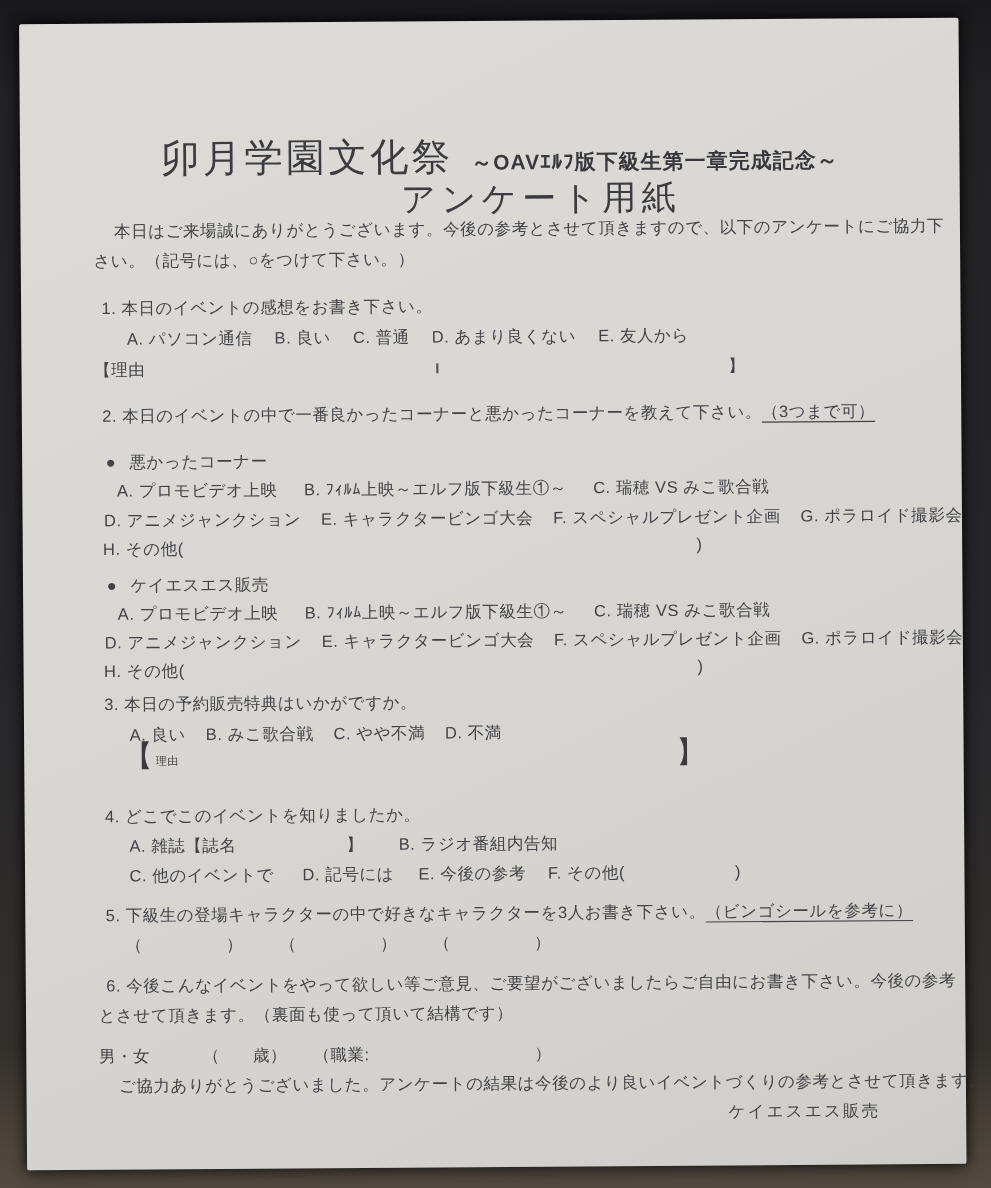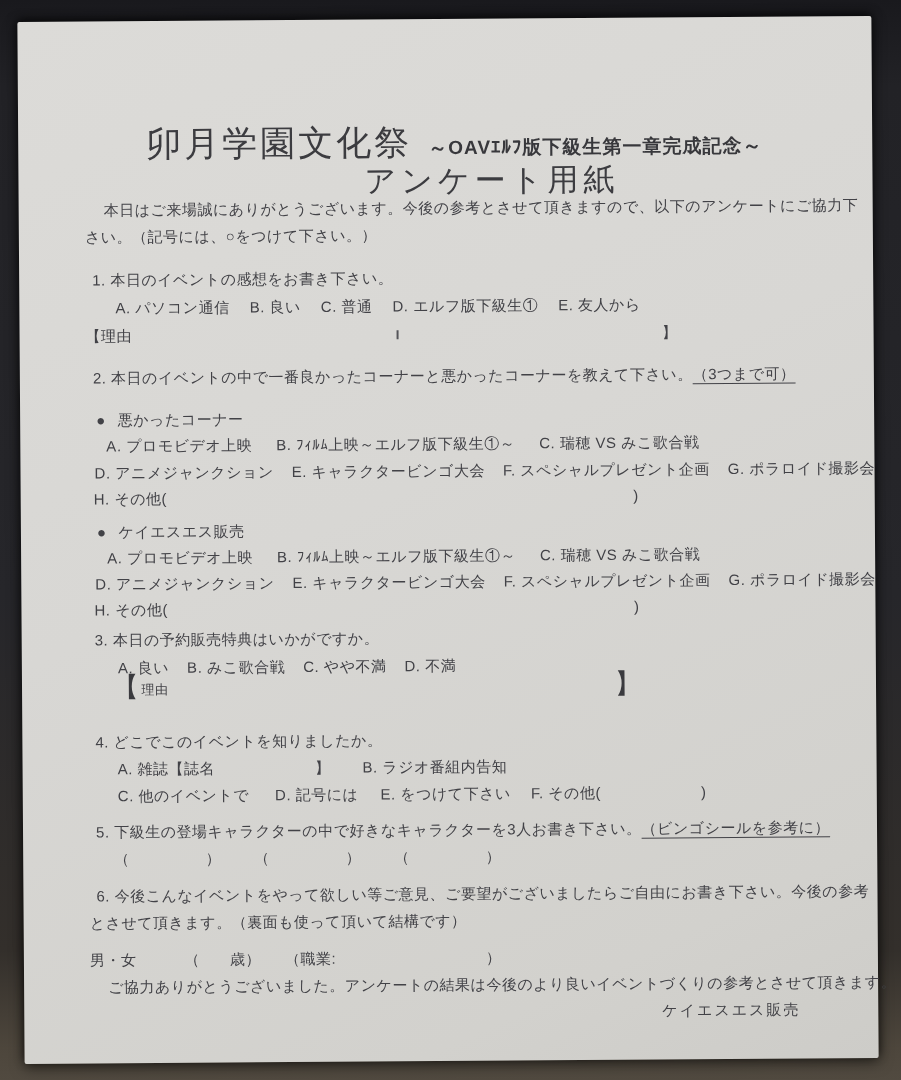--- a/index.html
+++ b/index.html
@@ -26,21 +26,21 @@
   .g18 { gap: 18px; } .g20 { gap: 20px; } .g24 { gap: 24px; }
   .title-row { display: flex; align-items: flex-end; }
   .main-title { font-size: 35px; letter-spacing: 3px; color: #3c3c40; }
   .sub-title  { font-size: 19px; font-weight: bold; letter-spacing: 1px; margin-left: 16px; padding-bottom: 5px; color: #38383c; }
   .form-title { font-size: 31px; letter-spacing: 5px; color: #3c3c40; }
   .between { display: flex; justify-content: space-between; }
   .tick { display: inline-block; width: 2px; height: 9px; background: #55555a; align-self: center; }
   .underlined { text-decoration: underline; text-underline-offset: 4px; }
   .big-bracket { font-size: 27px; line-height: 27px; color: #3a3a3e; }
   .reason-big { display: flex; align-items: flex-end; }
-  .reason-big .small-label { font-size: 13px; padding-bottom: 2px; margin-left: 2px; }
+  .reason-big .small-label { font-size: 10px; padding-bottom: 2px; margin-left: 2px; }
   .bullet { display: inline-block; margin-right: 12px; }
   .sp { display: inline-block; }
 </style>
 </head>
 <body>
 
 <div id="stage">
   <div id="paper">
 
     <div class="line title-row" style="top:100px; left:128px;">
@@ -50,21 +50,21 @@
     <div class="line form-title" style="top:141px; left:346px;">アンケート用紙</div>
 
     <div class="line" style="top:180px; left:85px;">本日はご来場誠にありがとうございます。今後の参考とさせて頂きますので、以下のアンケートにご協力下</div>
     <div class="line" style="top:207px; left:66px;">さい。（記号には、○をつけて下さい。）</div>
 
     <div class="line" style="top:250px; left:73px;">1. 本日のイベントの感想をお書き下さい。</div>
     <div class="line opts g20" style="top:278px; left:96px;">
       <span>A. パソコン通信</span>
       <span>B. 良い</span>
       <span>C. 普通</span>
-      <span>D. エルフ版下級生①</span>
+      <span>D. あまり良くない</span>
       <span>E. 友人から</span>
     </div>
     <div class="line between" style="top:306px; left:66px; width:592px;">
       <span>【理由</span>
       <span class="tick"></span>
       <span>】</span>
     </div>
 
     <div class="line" style="top:348px; left:73px;">
       <span>2. 本日のイベントの中で一番良かったコーナーと悪かったコーナーを教えて下さい。</span><span class="underlined">（3つまで可）</span>
@@ -121,21 +121,21 @@
         <span class="small-label">理由</span>
       </span>
       <span class="big-bracket">】</span>
     </div>
 
     <div class="line" style="top:712px; left:73px;">4. どこでこのイベントを知りましたか。</div>
     <div class="line" style="top:739px; left:95px;">
       <span>A. 雑誌【誌名</span><span class="sp" style="width:100px;"></span><span>】</span><span class="sp" style="width:32px;"></span><span>B. ラジオ番組内告知</span>
     </div>
     <div class="line" style="top:766px; left:95px;">
-      <span>C. 他のイベントで</span><span class="sp" style="width:26px;"></span><span>D. 記号には</span><span class="sp" style="width:22px;"></span><span>E. をつけて下さい</span><span class="sp" style="width:20px;"></span><span>F. その他(</span><span class="sp" style="width:100px;"></span><span>)</span>
+      <span>C. 他のイベントで</span><span class="sp" style="width:26px;"></span><span>D. 記号には</span><span class="sp" style="width:22px;"></span><span>E. 今後の参考</span><span class="sp" style="width:20px;"></span><span>F. その他(</span><span class="sp" style="width:100px;"></span><span>)</span>
     </div>
 
     <div class="line" style="top:802px; left:73px;">
       <span>5. 下級生の登場キャラクターの中で好きなキャラクターを3人お書き下さい。</span><span class="underlined">（ビンゴシールを参考に）</span>
     </div>
     <div class="line" style="top:829px; left:91px; display:flex; gap:33px;">
       <span class="between" style="width:107px;">
         <span>（</span>
           <span>）</span>
       </span>

